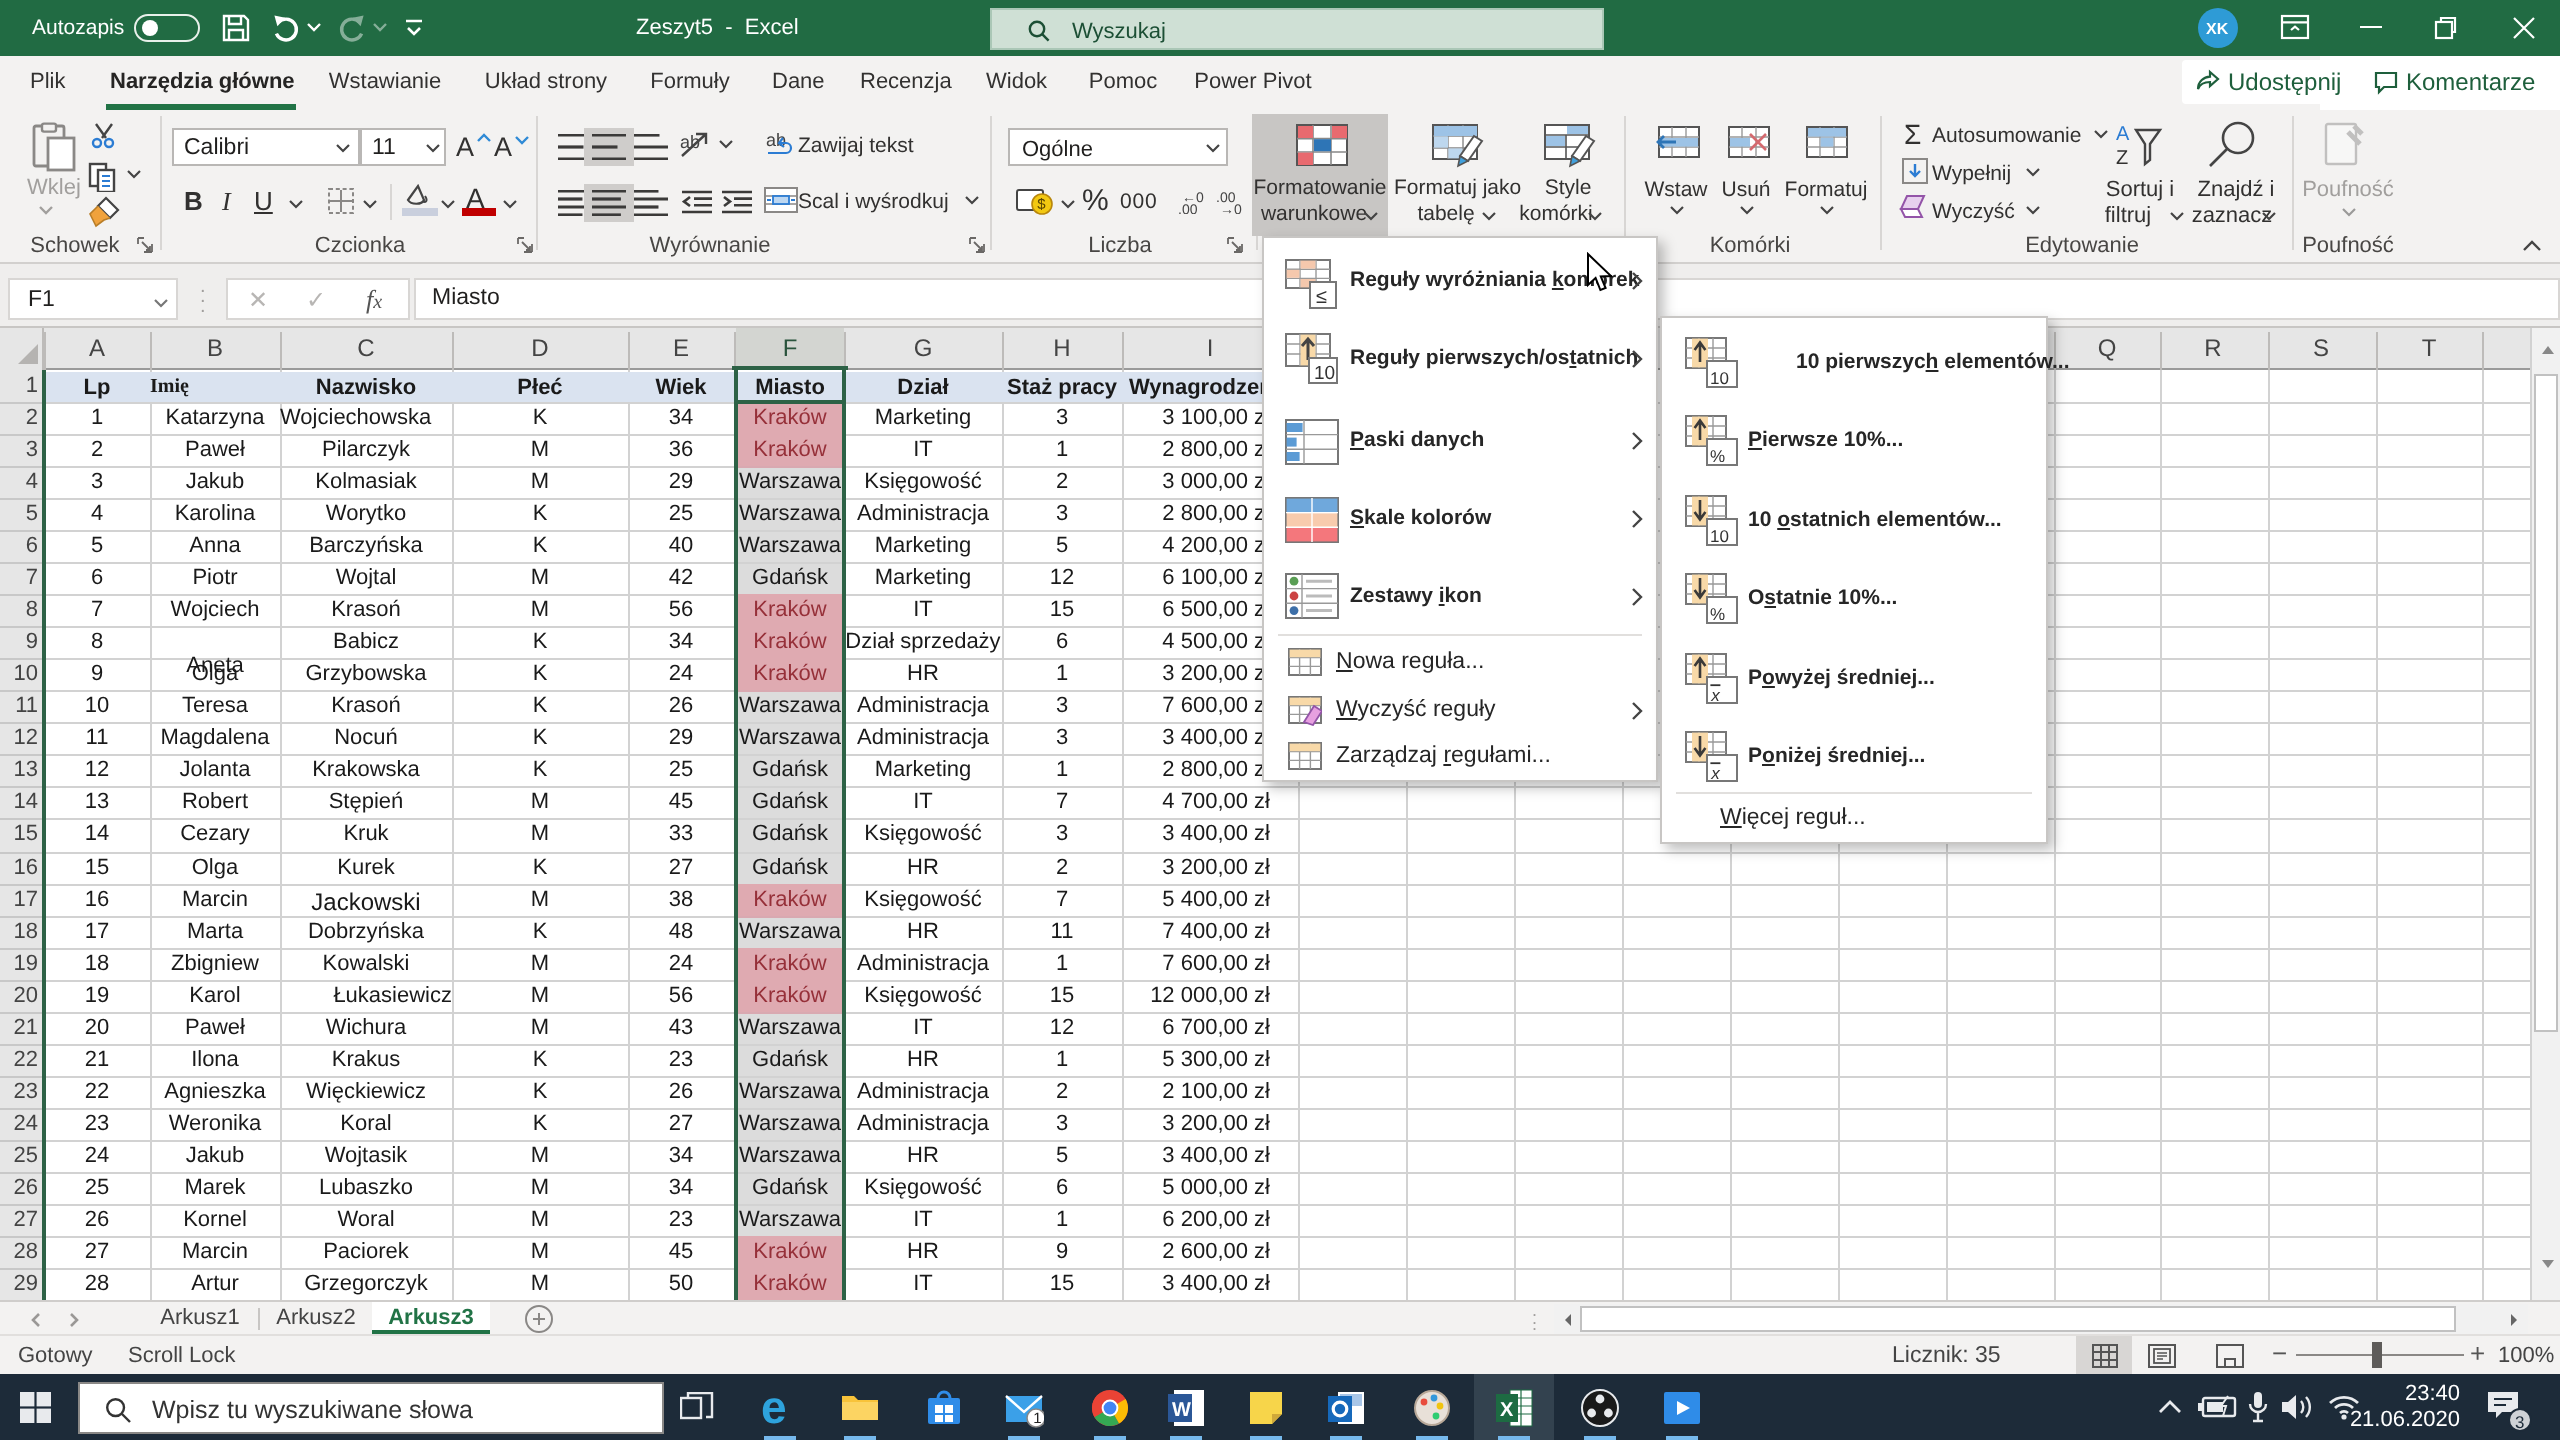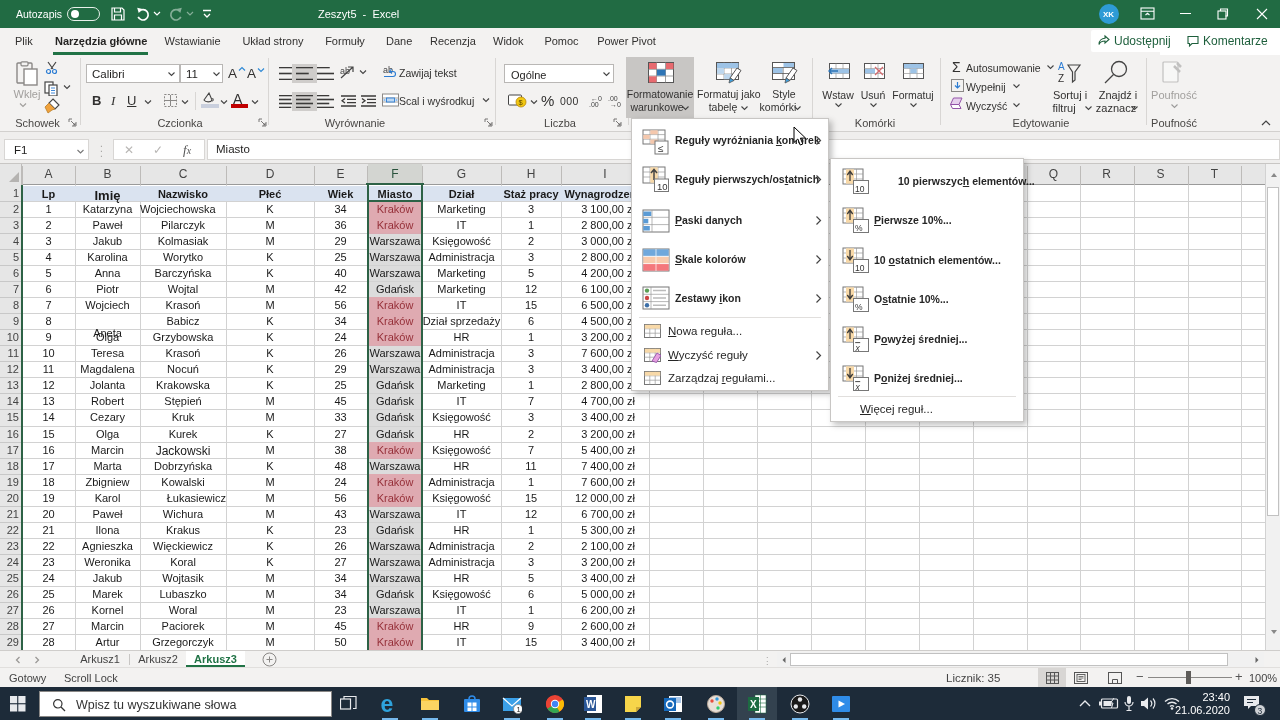--- a/index.html
+++ b/index.html
@@ -27,20 +27,27 @@
    <path d="M11.8 5.2 a5.2 5.2 0 1 0 1 5.6" fill="none" stroke="#fff" stroke-width="1.7"></path>
    <path d="M13.8 1.8 l-5.4 1.1 3.9 4.2 z" fill="#fff"></path>
     </svg>
  <svg class="ab" style="left:185px;top:10px;" width="10" height="8" viewBox="0 0 10 8" opacity="0.45">
       <path d="M2 2 L5 5 L8 2" stroke="#fff" fill="none" stroke-width="1.2"></path>
     </svg>
  <svg class="ab" style="left:201px;top:9px;" width="12" height="10" viewBox="0 0 12 10">
       <path d="M2 1.5 h8 M3 5 L6 8 L9 5" stroke="#fff" fill="none" stroke-width="1.3"></path>
     </svg>
  <div class="tx" style="left:318px;top:8px;color:#fff;font-size:11px;">Zeszyt5&nbsp; -&nbsp; Excel</div>
+ <div class="ab" style="left:495px;top:4px;width:307px;height:21px;background:#cfe0d5;border:1px solid #aac7b6;">
+   <svg class="ab" style="left:17px;top:4px;" width="13" height="13" viewBox="0 0 13 13">
+        <circle cx="5.5" cy="5.5" r="3.6" fill="none" stroke="#1c4f35" stroke-width="1.2"></circle>
+        <path d="M8.2 8.2 L11.3 11.3" stroke="#1c4f35" stroke-width="1.2"></path>
+      </svg>
+   <div class="tx" style="left:40px;top:5px;color:#1c4f35;font-size:11px;">Wyszukaj</div>
+ </div>
  <div class="tx" style="left:973px;top:8px;color:#fff;font-size:10px;margin-top:48px;">x-kom Katarzyna Łukasiak</div>
  <div class="ab" style="left:1099px;top:4px;width:20px;height:20px;border-radius:10px;background:#2e9bd6;">
    <div class="tx" style="left:4px;top:6px;color:#fff;font-size:8px;font-weight:bold;">XK</div>
     </div>
  <svg class="ab" style="left:1140px;top:7px;" width="15" height="14" viewBox="0 0 15 14">
       <rect x="1" y="1" width="13" height="11" fill="none" stroke="#fff" stroke-width="1.1"></rect>
       <path d="M1 4.2 h13 M5.5 8 L7.5 6.3 L9.5 8" stroke="#fff" fill="none" stroke-width="1.1"></path>
     </svg>
  <path></path>
  <div class="ab" style="left:1180px;top:13px;width:11px;height:1.3px;background:#fff;"></div>
@@ -548,21 +555,21 @@
  <div class="ab" style="left:0;top:438px;width:22px;height:1px;background:#c8c8c8;"></div>
  <div class="tx" style="left:0;top:440px;width:19px;text-align:right;font-size:11px;color:#444;">27</div>
  <div class="ab" style="left:0;top:454px;width:22px;height:1px;background:#c8c8c8;"></div>
  <div class="tx" style="left:0;top:456px;width:19px;text-align:right;font-size:11px;color:#444;">28</div>
  <div class="ab" style="left:0;top:470px;width:22px;height:1px;background:#c8c8c8;"></div>
  <div class="tx" style="left:0;top:472px;width:19px;text-align:right;font-size:11px;color:#444;">29</div>
 
  <div class="ab" style="left:21px;top:21px;width:2px;height:465px;background:#2d6246;"></div>
  <div class="ab" style="left:23px;top:22px;width:626px;height:15px;background:#dae3f0;"></div>
  <div class="tx" style="left:22px;top:24px;width:53px;text-align:center;font-size:11px;font-weight:bold;color:#1a1a1a;">Lp</div>
- <div class="tx" style="left:75px;top:24px;width:65px;text-align:center;font-size:13px;font-weight:bold;color:#1a1a1a;">Imię</div>
+ <div class="tx" style="left:75px;top:24px;width:65px;font-size:10px;font-weight:bold;color:#1a1a1a;font-family:Liberation Serif, serif;">Imię</div>
  <div class="tx" style="left:140px;top:24px;width:86px;text-align:center;font-size:11px;font-weight:bold;color:#1a1a1a;">Nazwisko</div>
  <div class="tx" style="left:226px;top:24px;width:88px;text-align:center;font-size:11px;font-weight:bold;color:#1a1a1a;">Płeć</div>
  <div class="tx" style="left:314px;top:24px;width:53px;text-align:center;font-size:11px;font-weight:bold;color:#1a1a1a;">Wiek</div>
  <div class="tx" style="left:367px;top:24px;width:55px;text-align:center;font-size:11px;font-weight:bold;color:#1a1a1a;">Miasto</div>
  <div class="tx" style="left:422px;top:24px;width:79px;text-align:center;font-size:11px;font-weight:bold;color:#1a1a1a;">Dział</div>
  <div class="tx" style="left:501px;top:24px;width:60px;text-align:center;font-size:11px;font-weight:bold;color:#1a1a1a;">Staż pracy</div>
  <div class="tx" style="left:561px;top:24px;width:88px;text-align:center;font-size:11px;font-weight:bold;color:#1a1a1a;">Wynagrodzenie</div>
  <div class="tx" style="left:22px;top:39px;width:53px;text-align:center;font-size:11px;color:#1a1a1a;">1</div>
  <div class="tx" style="left:75px;top:39px;width:65px;text-align:center;font-size:11px;color:#1a1a1a;">Katarzyna</div>
  <div class="tx" style="left:140px;top:39px;width:86px;font-size:11px;color:#1a1a1a;">Wojciechowska</div>

